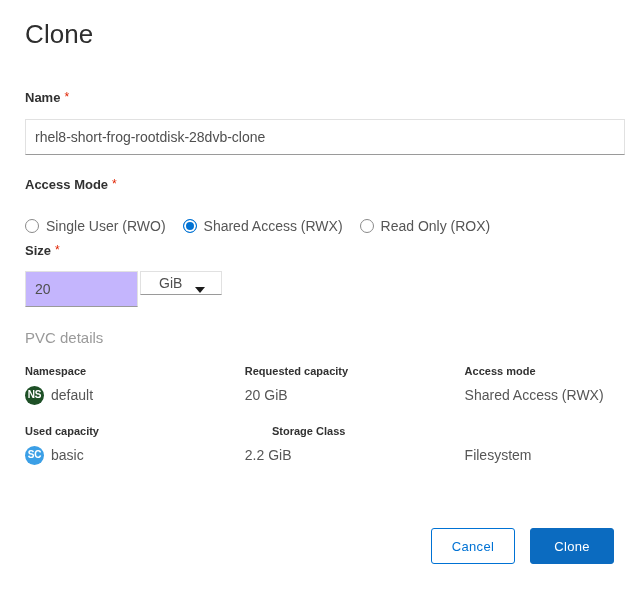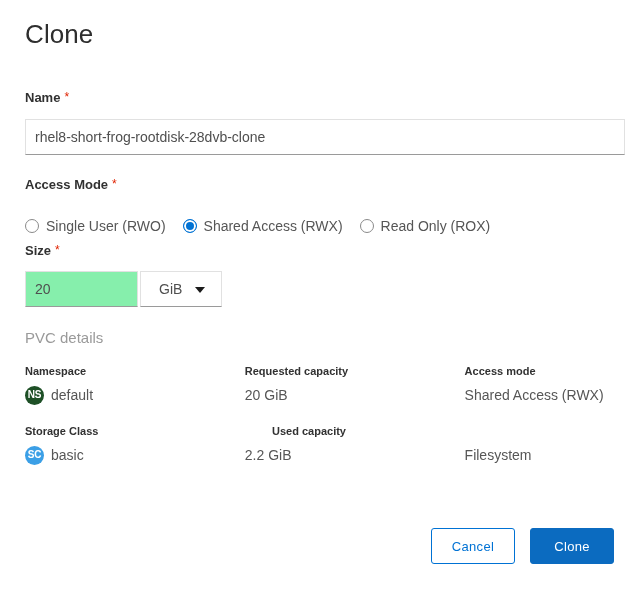--- a/index.html
+++ b/index.html
@@ -134,33 +134,33 @@
     top: 271px;
     display: flex;
     align-items: flex-start;
   }
   .size-input {
     width: 113px;
     height: 36px;
     box-sizing: border-box;
     border: 1px solid #e1e1e1;
     border-bottom: 1px solid #9a9a9a;
-    background: #86efac;
+    background: #c4b5fd;
     font-family: "Liberation Sans", sans-serif;
     font-size: 14px;
     color: #4f4f4f;
     padding: 8px 9px;
     outline: none;
     border-radius: 0;
   }
   .size-unit {
     position: relative;
     margin-left: 2px;
     width: 82px;
-    height: 36px;
+    height: 24px;
     box-sizing: border-box;
     border: 1px solid #e1e1e1;
     border-bottom: 1px solid #9a9a9a;
     background: #fff;
     display: flex;
     align-items: center;
     cursor: pointer;
   }
   .size-unit-text {
     font-size: 14px;
@@ -343,25 +343,25 @@
       </div>
       <div class="detail-cell c2">
         <div class="detail-val">20 GiB</div>
       </div>
       <div class="detail-cell c3">
         <div class="detail-val">Shared Access (RWX)</div>
       </div>
     </div>
 
     <div class="detail-row heads">
+      <div class="detail-cell c2">
+        <div class="detail-head">Used capacity</div>
+      </div>
       <div class="detail-cell">
         <div class="detail-head">Storage Class</div>
-      </div>
-      <div class="detail-cell c2">
-        <div class="detail-head">Used capacity</div>
       </div>
     </div>
 
     <div class="detail-row values">
       <div class="detail-cell">
         <div class="detail-val">
           <span class="badge sc">SC</span>
           <span>basic</span>
         </div>
       </div>

